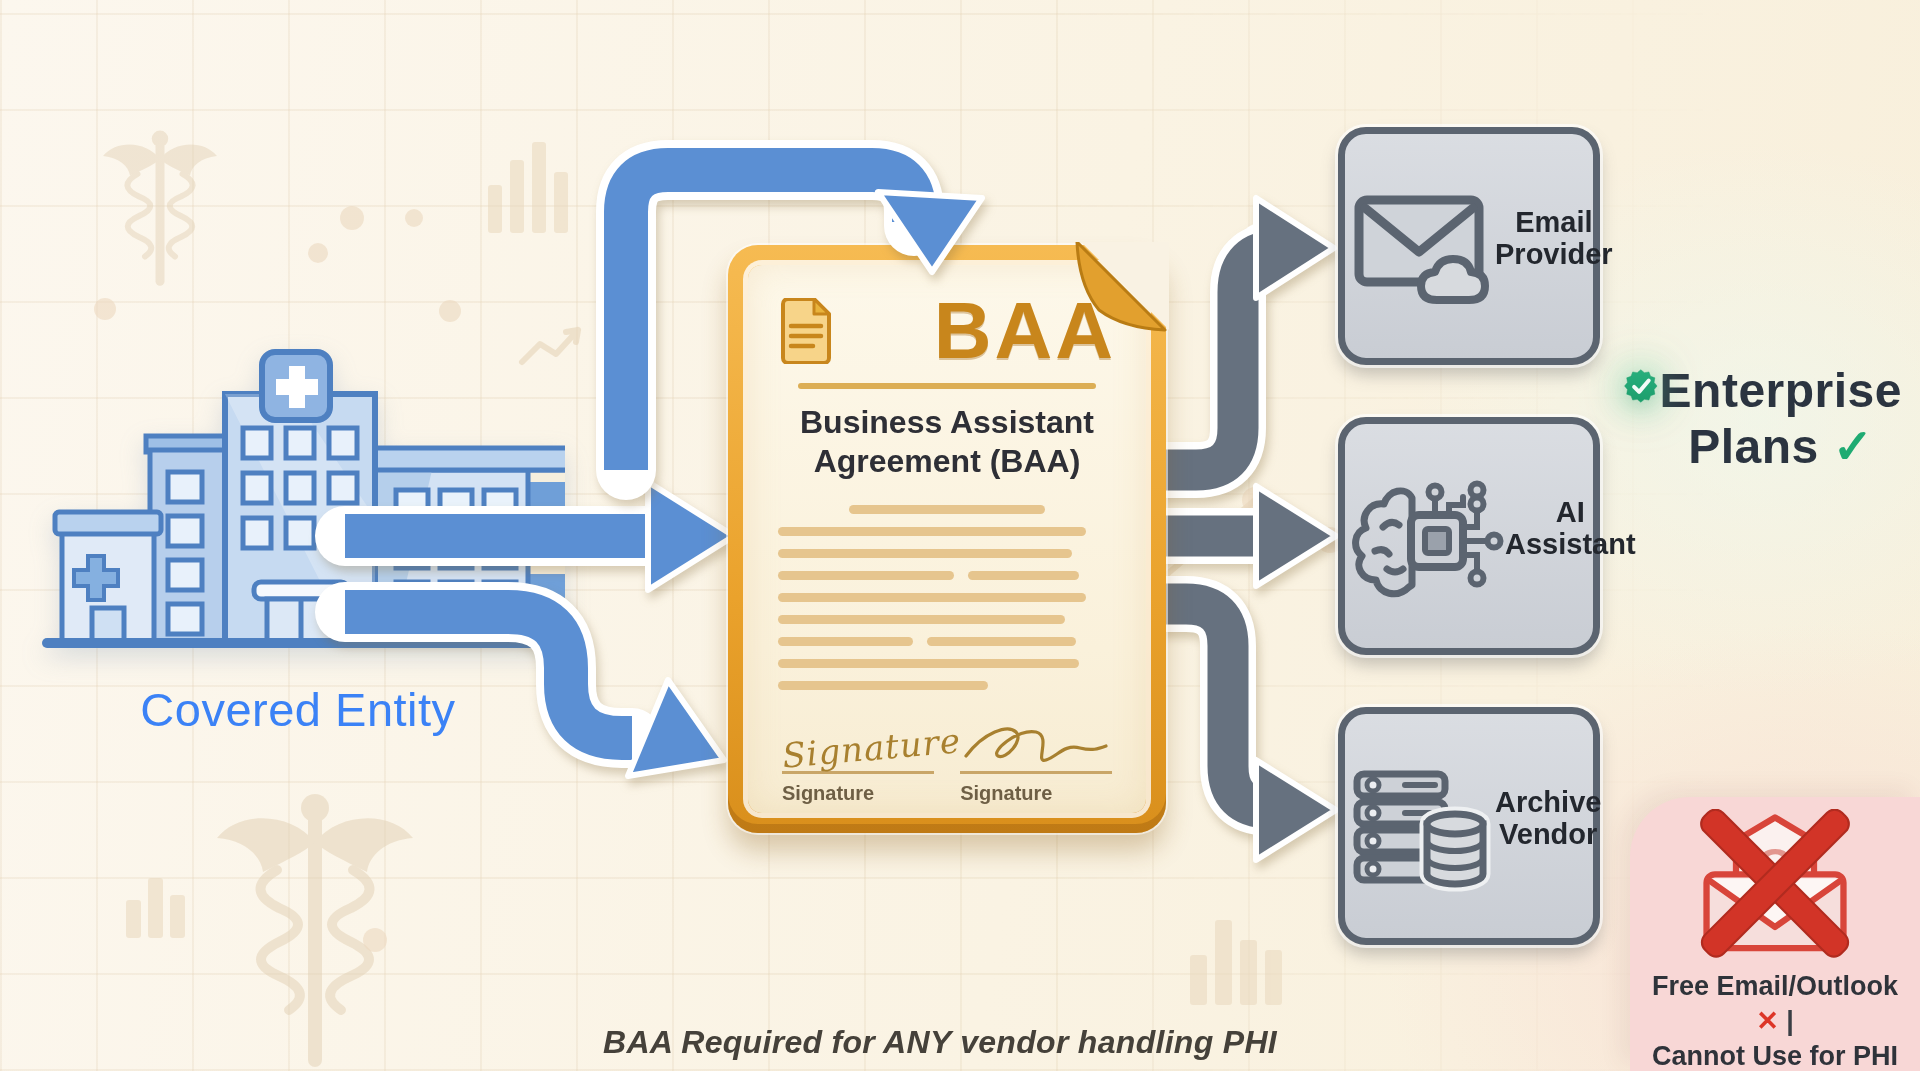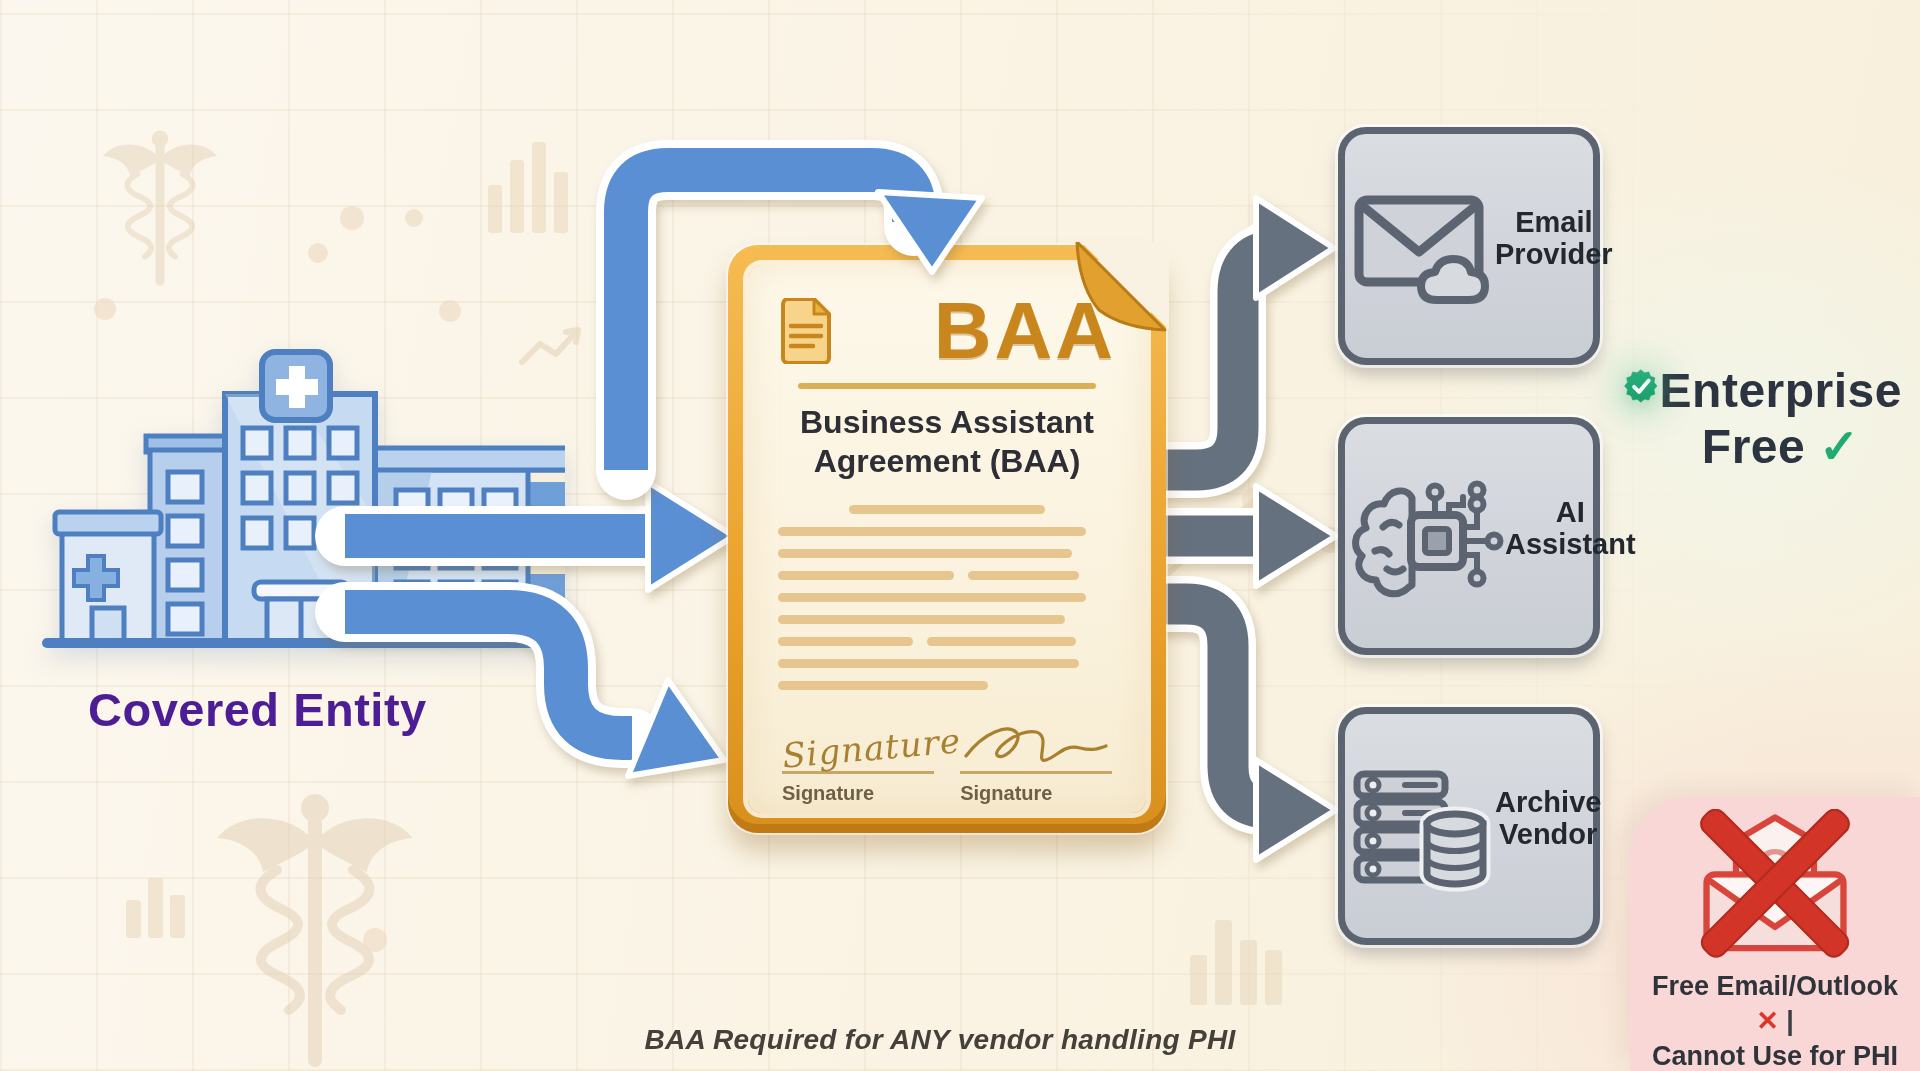--- a/index.html
+++ b/index.html
@@ -21,21 +21,21 @@
     -webkit-mask-image:linear-gradient(90deg,#000 0%,#000 55%,transparent 90%);
             mask-image:linear-gradient(90deg,#000 0%,#000 55%,transparent 90%);
   }
   .watermarks { position:absolute; inset:0; z-index:1; }
 
   
   .hospital { position:absolute; left:40px; top:332px; z-index:2;
               filter:drop-shadow(0 10px 12px rgba(100,130,170,.22)); }
   .covered-label {
     position:absolute; left:88px; top:682px; width:420px; z-index:2;
-    text-align:left; font-size:47px; font-weight:700; color:#4c1d95;
+    text-align:center; font-size:47px; font-weight:400; color:#3b82f6;
     letter-spacing:.5px;
   }
 
   
   .arrows-under { position:absolute; left:0; top:0; z-index:3;
                   filter:drop-shadow(3px 6px 5px rgba(130,105,60,.30)); }
   .arrow-over   { position:absolute; left:0; top:0; z-index:5;
                   filter:drop-shadow(3px 6px 5px rgba(130,105,60,.30)); }
 
   
@@ -106,21 +106,21 @@
     display:flex; flex-direction:column; align-items:center;
   }
   .restricted .ricon { margin-top:12px; }
   .restricted-text { margin-top:2px; width:260px; text-align:center;
                      font-size:27px; font-weight:800; color:#2f333a; line-height:1.3; }
   .restricted-text .red-cross { color:#dd3527; }
   .restricted-text .bar { font-weight:600; color:#3a3e45; }
 
   
   .caption { position:absolute; left:540px; top:1024px; width:800px; z-index:2;
-             text-align:center; font-size:28px; font-style:italic; font-weight:600;
+             text-align:center; font-size:32px; font-style:italic; font-weight:600;
              color:#45413a; letter-spacing:.3px; }
 
   svg { display:block; }
 </style>
 </head>
 <body>
 
 <div class="grid"></div>
 
 <svg class="watermarks" width="1920" height="1071" viewBox="0 0 1920 1071" aria-hidden="true">
@@ -418,21 +418,21 @@
       <linearGradient id="sealGrad" x1="0" y1="-1" x2="0" y2="1">
         <stop offset="0" stop-color="#35c08e"></stop>
           <stop offset="1" stop-color="#1c9e6c"></stop>
       </linearGradient>
     </defs>
     <polygon points="78,0 63.8,17.1 67.5,39 46.7,46.7 39,67.5 17.1,63.8 0,78 -17.1,63.8 -39,67.5 -46.7,46.7 -67.5,39 -63.8,17.1 -78,0 -63.8,-17.1 -67.5,-39 -46.7,-46.7 -39,-67.5 -17.1,-63.8 0,-78 17.1,-63.8 39,-67.5 46.7,-46.7 67.5,-39 63.8,-17.1" fill="url(#sealGrad)" stroke="#1c9e6c" stroke-width="2" stroke-linejoin="round"></polygon>
     <path d="M-32,4 L-8,28 L38,-26" fill="none" stroke="#f3fbf7" stroke-width="19" stroke-linecap="round" stroke-linejoin="round"></path>
   </svg>
   <div class="enterprise-title">
     <span>Enterprise</span><br>
-    <span>Free</span>
+    <span>Plans</span>
     <span class="green-check">✓</span>
   </div>
 </div>
 
 <div class="restricted">
   <div class="ricon">
     <svg width="180" height="158" viewBox="0 0 170 150">
       <path d="M85,8 L122,30 V88 H48 V30 Z" fill="#fbf1ef" stroke="#d8453a" stroke-width="6" stroke-linejoin="round"></path>
       <text x="85" y="68" text-anchor="middle" font-family="Liberation Sans, sans-serif" font-size="44" font-weight="800" fill="#e2968e">G</text>
       <rect x="20" y="62" width="130" height="70" rx="8" fill="#f6dedc" stroke="#d8453a" stroke-width="6"></rect>

